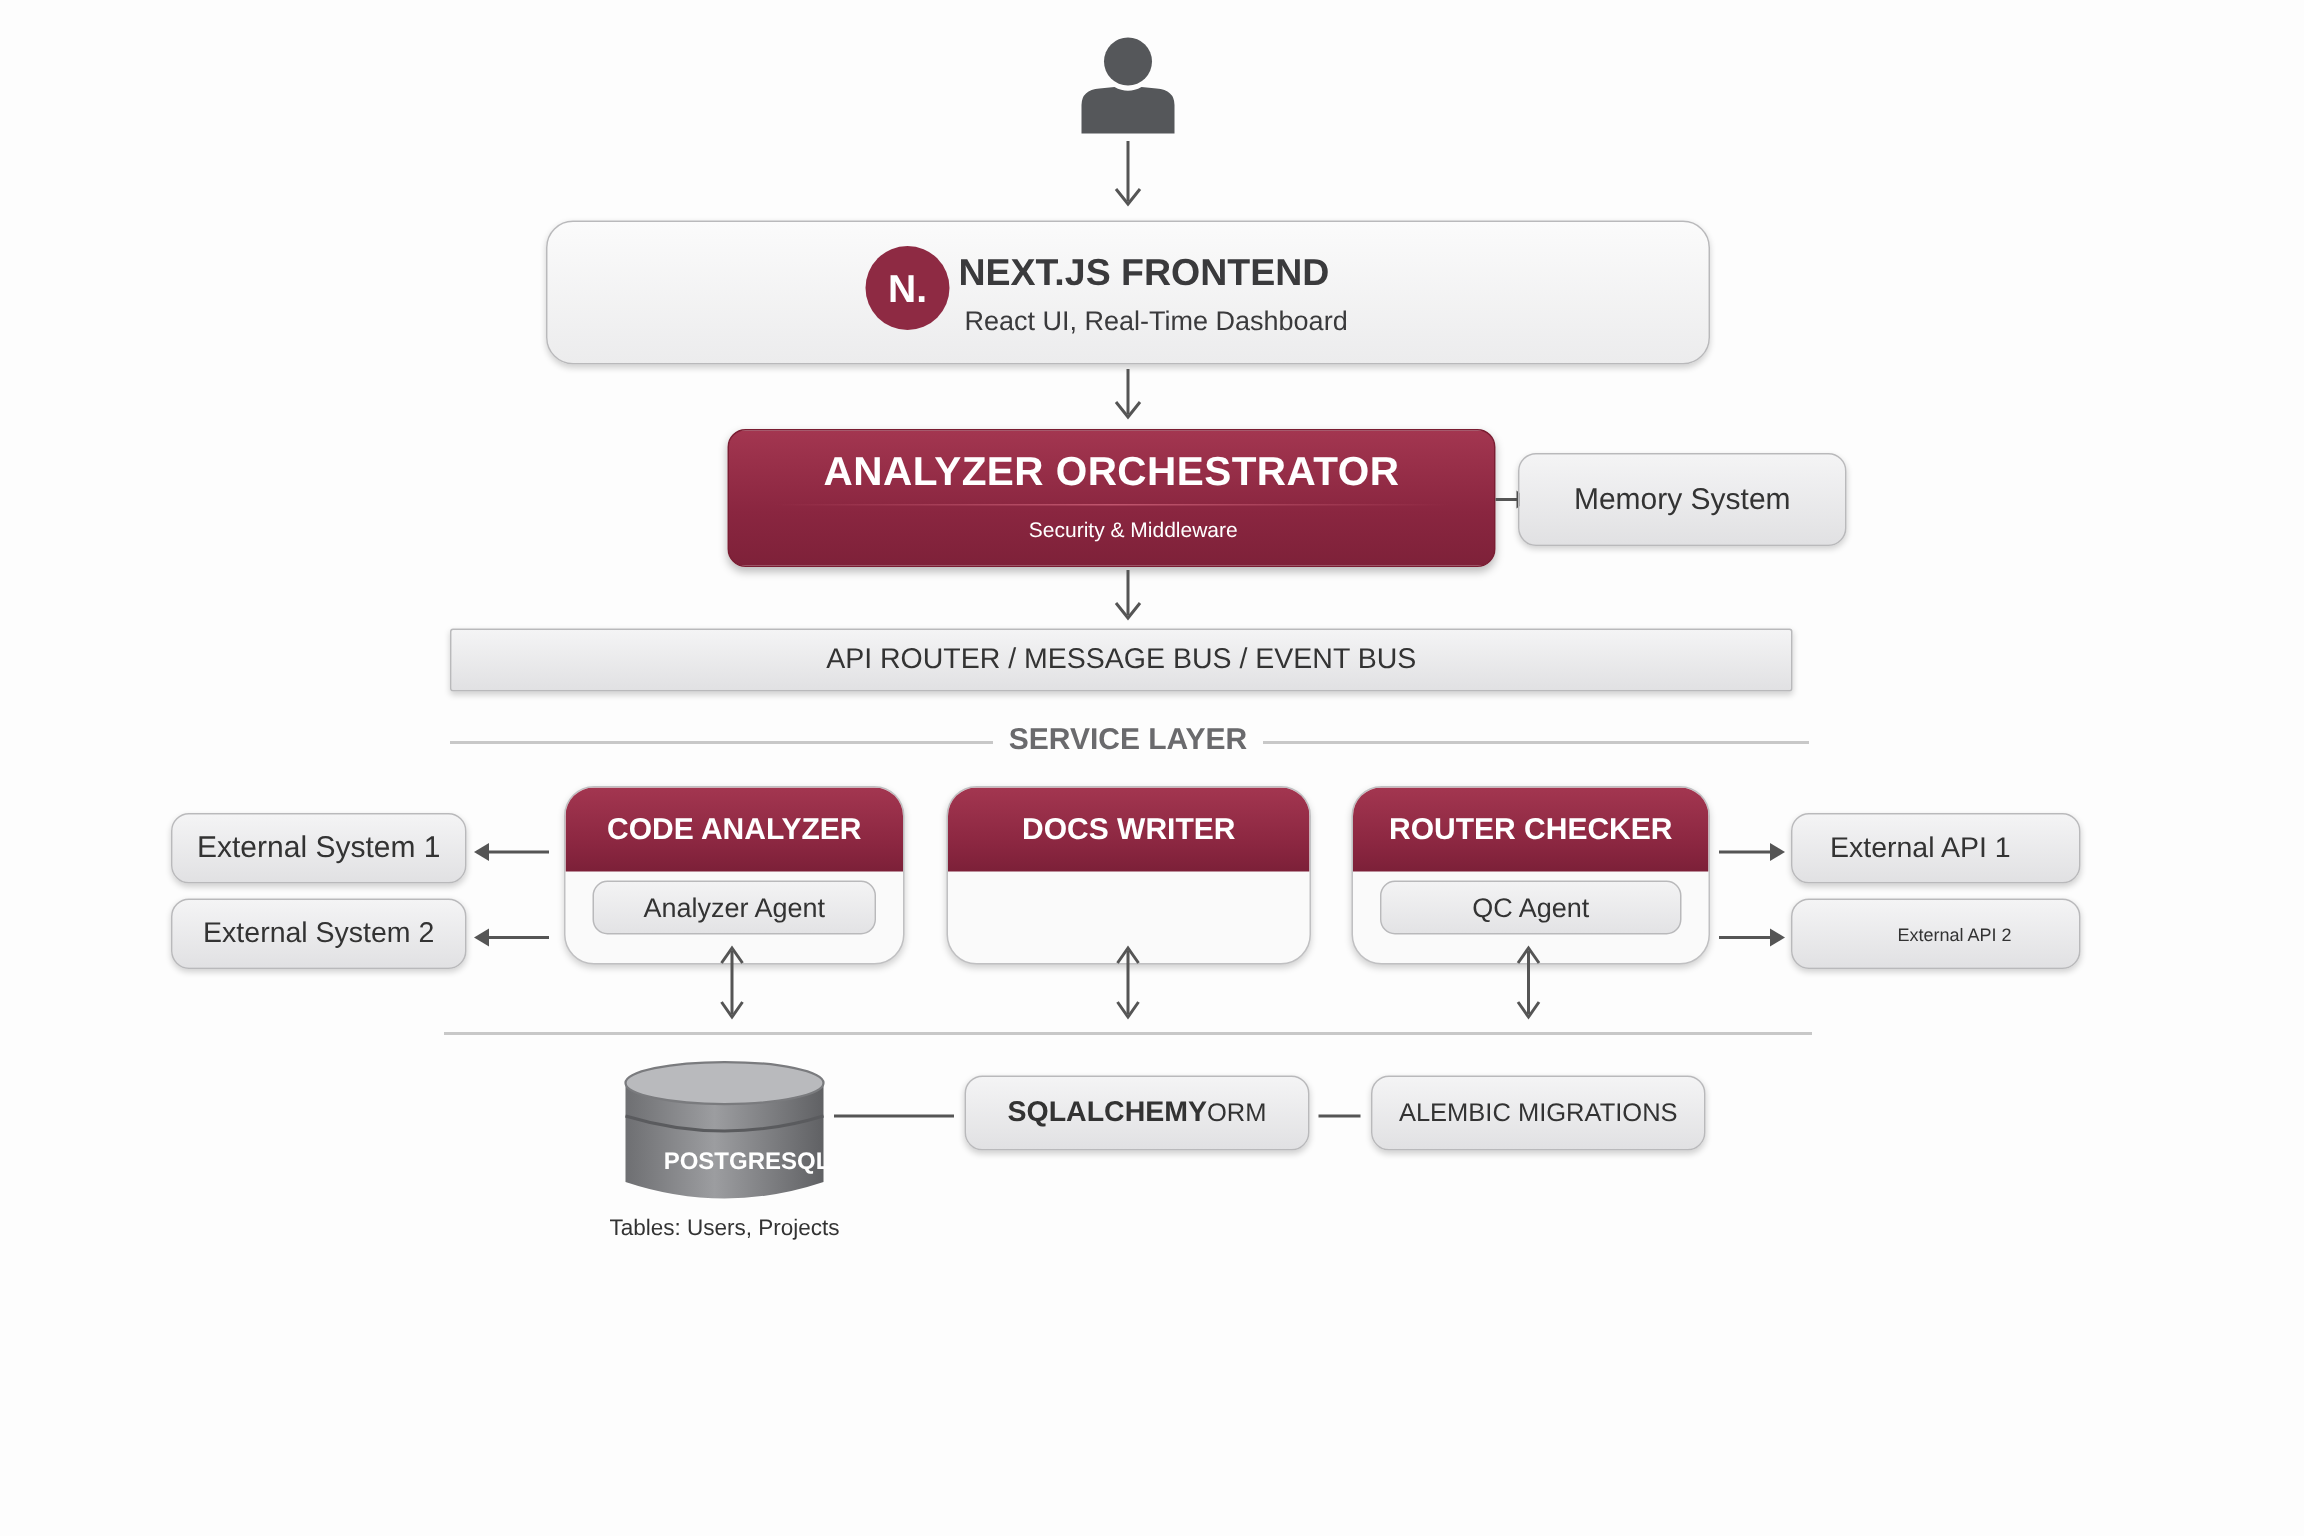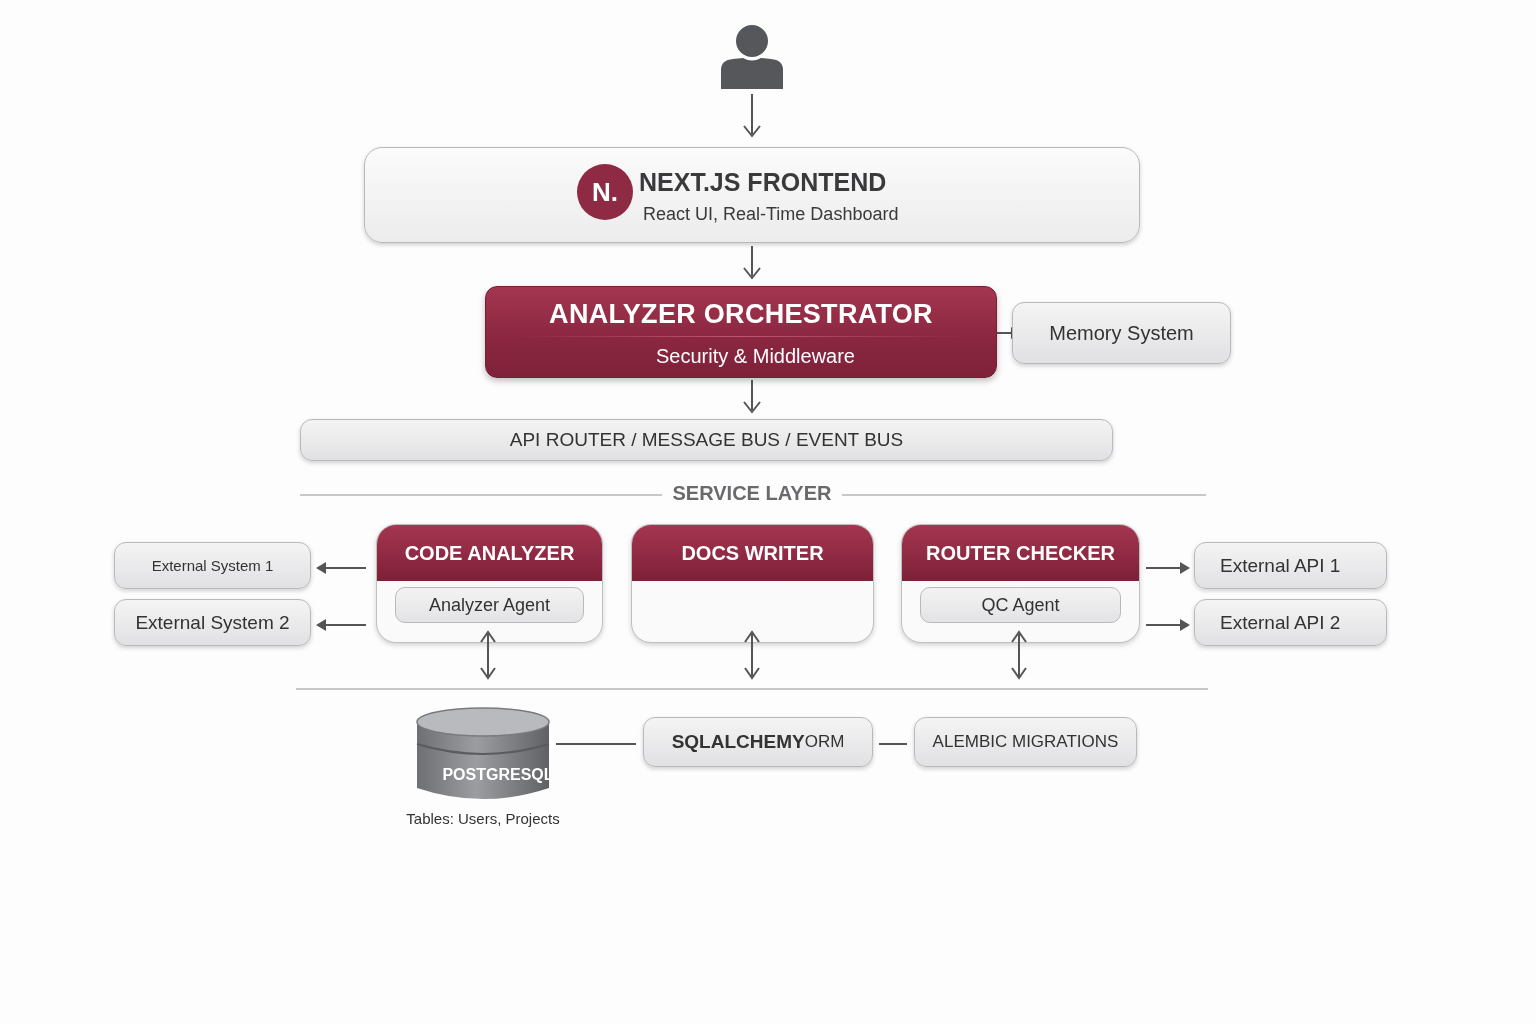--- a/index.html
+++ b/index.html
@@ -47,58 +47,58 @@
 </div>
 
 <svg class="abs" style="left:741px;top:246px" width="22" height="34">
   <line x1="11" y1="0" x2="11" y2="30" stroke="#555" stroke-width="2"></line>
   <path d="M3 22 L11 32 L19 22" fill="none" stroke="#555" stroke-width="2"></path>
 </svg>
 
 <div class="redbox" style="left:485px;top:286px;width:512px;height:92px;">
   <div style="margin-top:12px;font-size:27px;font-weight:bold;letter-spacing:0.3px;">ANALYZER ORCHESTRATOR</div>
   <div style="margin:6px 30px 0;height:1px;background:linear-gradient(90deg,transparent,#c0566e,transparent);"></div>
-  <div style="margin-top:8px;font-size:20px;padding-left:29px;">Security &amp; Middleware</div>
+  <div style="margin-top:8px;font-size:14px;padding-left:29px;">Security &amp; Middleware</div>
 </div>
 
 <svg class="abs" style="left:997px;top:324px" width="24" height="18">
   <line x1="0" y1="9" x2="20" y2="9" stroke="#555" stroke-width="2"></line>
   <path d="M14 3 L22 9 L14 15 Z" fill="#555"></path>
 </svg>
 
 <div class="graybox" style="left:1012px;top:302px;width:219px;height:62px;font-size:20px;">
   <span>Memory System</span>
 </div>
 
 <svg class="abs" style="left:741px;top:380px" width="22" height="34">
   <line x1="11" y1="0" x2="11" y2="30" stroke="#555" stroke-width="2"></line>
   <path d="M3 22 L11 32 L19 22" fill="none" stroke="#555" stroke-width="2"></path>
 </svg>
 
-<div class="graybox" style="left:300px;top:419px;width:813px;height:42px;border-radius:12px;font-size:19px;">
+<div class="graybox" style="left:300px;top:419px;width:895px;height:42px;border-radius:2px;font-size:19px;">
   <span>API ROUTER / MESSAGE BUS / EVENT BUS</span>
 </div>
 
 <div class="hr" style="left:300px;top:494px;width:362px;"></div>
 <div class="abs" style="left:662px;top:482px;width:180px;text-align:center;font-size:20px;font-weight:bold;color:#6a6a6d;">SERVICE LAYER</div>
 <div class="hr" style="left:842px;top:494px;width:364px;"></div>
 
 <div class="svc" style="left:376px;top:524px;width:227px;height:119px;">
   <div class="svc-head">CODE ANALYZER</div>
   <div class="svc-agent">Analyzer Agent</div>
 </div>
 <div class="svc" style="left:631px;top:524px;width:243px;height:119px;">
   <div class="svc-head">DOCS WRITER</div>
 </div>
 <div class="svc" style="left:901px;top:524px;width:239px;height:119px;">
   <div class="svc-head">ROUTER CHECKER</div>
   <div class="svc-agent">QC Agent</div>
 </div>
 
-<div class="graybox" style="left:114px;top:542px;width:197px;height:47px;font-size:15px;">
+<div class="graybox" style="left:114px;top:542px;width:197px;height:47px;font-size:20px;">
   <span>External System 1</span>
 </div>
 <div class="graybox" style="left:114px;top:599px;width:197px;height:47px;font-size:19px;">
   <span>External System 2</span>
 </div>
 <svg class="abs" style="left:314px;top:559px" width="54" height="18">
   <line x1="4" y1="9" x2="52" y2="9" stroke="#555" stroke-width="2"></line>
   <path d="M12 3 L2 9 L12 15 Z" fill="#555"></path>
 </svg>
 <svg class="abs" style="left:314px;top:616px" width="54" height="18">
@@ -110,21 +110,21 @@
   <line x1="0" y1="9" x2="40" y2="9" stroke="#555" stroke-width="2"></line>
   <path d="M34 3 L44 9 L34 15 Z" fill="#555"></path>
 </svg>
 <svg class="abs" style="left:1146px;top:616px" width="48" height="18">
   <line x1="0" y1="9" x2="40" y2="9" stroke="#555" stroke-width="2"></line>
   <path d="M34 3 L44 9 L34 15 Z" fill="#555"></path>
 </svg>
 <div class="graybox" style="left:1194px;top:542px;width:193px;height:47px;font-size:19px;justify-content:flex-start;padding-left:25px;">
   <span>External API 1</span>
 </div>
-<div class="graybox" style="left:1194px;top:599px;width:193px;height:47px;font-size:19px;justify-content:flex-start;padding-left:25px;">
+<div class="graybox" style="left:1194px;top:599px;width:193px;height:47px;font-size:12px;justify-content:center;padding-left:25px;">
   <span>External API 2</span>
 </div>
 
 <svg class="abs" style="left:477px;top:630px" width="22" height="50">
   <line x1="11" y1="4" x2="11" y2="46" stroke="#555" stroke-width="2"></line>
   <path d="M4 12 L11 2 L18 12" fill="none" stroke="#555" stroke-width="2"></path>
   <path d="M4 38 L11 48 L18 38" fill="none" stroke="#555" stroke-width="2"></path>
 </svg>
 <svg class="abs" style="left:741px;top:630px" width="22" height="50">
   <line x1="11" y1="4" x2="11" y2="46" stroke="#555" stroke-width="2"></line>

